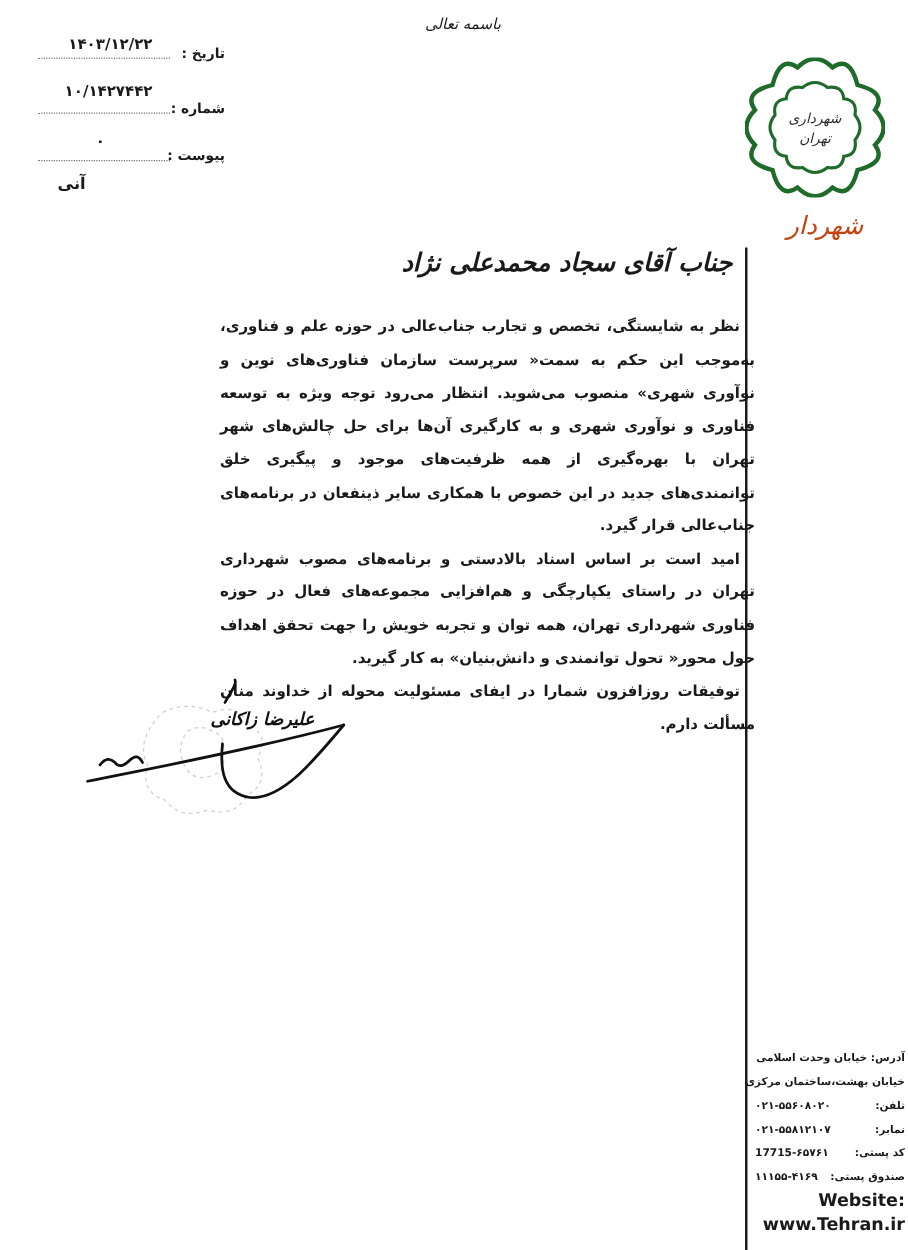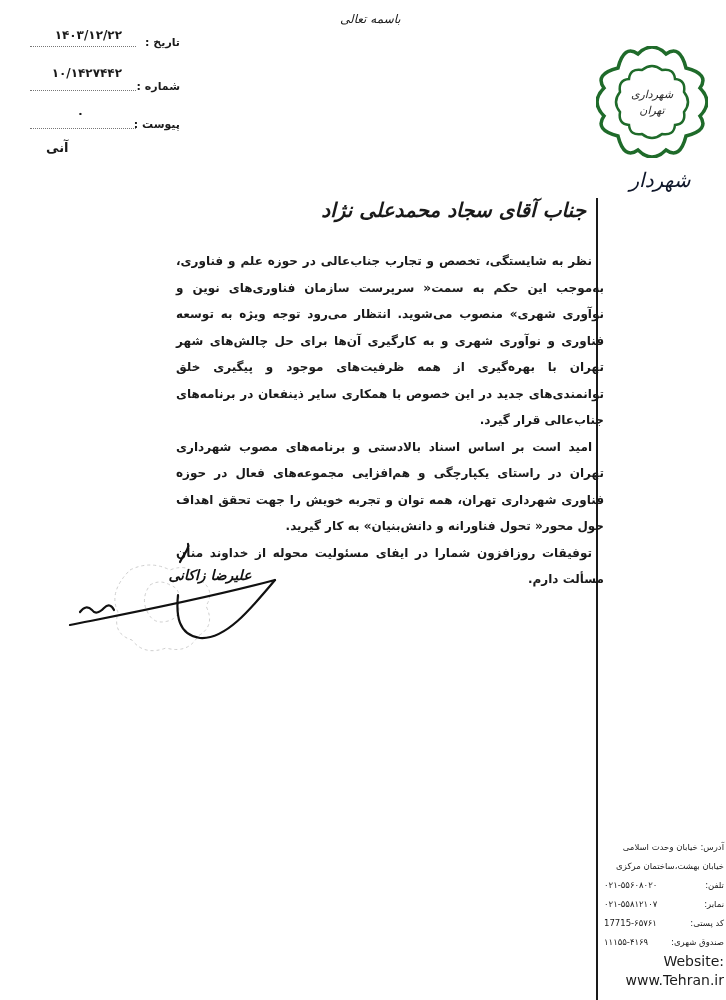--- a/index.html
+++ b/index.html
@@ -13,38 +13,38 @@
   
   .meta-row { position: absolute; left: 30px; width: 150px; direction: rtl; font-size: 11px; font-weight: bold; }
   .meta-label { position: absolute; right: 0; white-space: nowrap; }
   .meta-dots { position: absolute; right: 44px; left: 0; border-bottom: 1.5px dotted #777; }
   .meta-value { position: absolute; right: 58px; font-size: 12px; font-weight: bold; letter-spacing: 0.5px; white-space: nowrap; }
 
   .heading-invocation { left: 340px; top: 12px; font-family: "DejaVu Serif", serif; font-style: italic; font-size: 12px; }
 
   
   .logo { left: 596px; top: 46px; width: 112px; height: 112px; }
-  .mayor-title { left: 620px; top: 168px; width: 80px; text-align: center; font-family: "DejaVu Serif", serif; font-style: italic; font-size: 20px; color: #0f172a; }
+  .mayor-title { left: 620px; top: 168px; width: 80px; text-align: center; font-family: "DejaVu Serif", serif; font-style: italic; font-size: 20px; color: #c2410c; }
 
   .divider { left: 596px; top: 198px; width: 2px; height: 802px; background: #1a1a1a; }
 
   .recipient { right: 140px; top: 198px; font-family: "DejaVu Serif", serif; font-style: italic; font-weight: bold; font-size: 20px; }
 
   .body-text {
     position: absolute; left: 148px; width: 428px; top: 248px; direction: rtl; text-align: justify;
     font-family: "DejaVu Sans", sans-serif; font-size: 12px; line-height: 26.5px; font-weight: 600; margin-left: 28px;
   }
   .body-text p { margin: 0; text-indent: 12px; text-align-last: right; }
   .body-text b { font-weight: 800; }
 
   
   .signature { left: 60px; top: 540px; width: 230px; height: 120px; }
 
   
-  .contact { position: absolute; left: 604px; top: 838px; width: 120px; direction: rtl; font-size: 8.5px; font-weight: normal; line-height: 19px; }
+  .contact { position: absolute; left: 604px; top: 838px; width: 120px; direction: rtl; font-size: 8.5px; font-weight: bold; line-height: 19px; }
   .contact .row { white-space: nowrap; display: flex; justify-content: space-between; }
   .contact .website { direction: ltr; text-align: right; font-size: 14px; }
 </style>
 </head>
 <body>
 
 <div class="abs heading-invocation rtl">باسمه تعالی</div>
 
 <div class="meta-row" style="top:34px;height:24px;text-align:right;">
   <span class="meta-value" style="top:-6px;">۱۴۰۳/۱۲/۲۲</span>
@@ -74,21 +74,21 @@
   <text x="56" y="68" text-anchor="middle" font-size="11" font-style="italic" fill="#2a2a2a" font-family="DejaVu Serif, serif">تهران</text>
 </svg>
 <div class="abs mayor-title rtl">شهردار</div>
 
 <div class="abs divider"></div>
 
 <div class="abs recipient rtl">جناب آقای سجاد محمدعلی نژاد</div>
 
 <div class="body-text">
   <p><span>نظر به شایستگی، تخصص و تجارب جناب‌عالی در حوزه علم و فناوری، به‌موجب این حکم به سمت« </span><b>سرپرست سازمان فناوری‌های نوین و نوآوری شهری</b><span>» منصوب می‌شوید. انتظار می‌رود توجه ویژه به توسعه فناوری و نوآوری شهری و به کارگیری آن‌ها برای حل چالش‌های شهر تهران با بهره‌گیری از همه ظرفیت‌های موجود و پیگیری خلق توانمندی‌های جدید در این خصوص با همکاری سایر ذینفعان در برنامه‌های جناب‌عالی قرار گیرد.</span></p>
-  <p><span>امید است بر اساس اسناد بالادستی و برنامه‌های مصوب شهرداری تهران در راستای یکپارچگی و هم‌افزایی مجموعه‌های فعال در حوزه فناوری شهرداری تهران، همه توان و تجربه خویش را جهت تحقق اهداف حول محور« </span><b>تحول فناورانه و دانش‌بنیان</b><span>» به کار گیرید.</span></p>
+  <p><span>امید است بر اساس اسناد بالادستی و برنامه‌های مصوب شهرداری تهران در راستای یکپارچگی و هم‌افزایی مجموعه‌های فعال در حوزه فناوری شهرداری تهران، همه توان و تجربه خویش را جهت تحقق اهداف حول محور« </span><b>تحول توانمندی و دانش‌بنیان</b><span>» به کار گیرید.</span></p>
   <p><span>توفیقات روزافزون شمارا در ایفای مسئولیت محوله از خداوند منان مسألت دارم.</span></p>
 </div>
 
 <svg class="abs signature" viewBox="0 0 230 120">
   <g fill="none" stroke="#cfcfcf" stroke-width="1" stroke-dasharray="3 3">
     <path d="M70 30 q20 -10 40 0 q20 -8 30 10 q16 10 6 26 q10 20 -8 30 q-10 18 -32 12 q-22 8 -34 -8 q-20 -6 -14 -28 q-10 -20 12 -42 z"></path>
     <path d="M90 45 q10 -6 20 0 q12 4 8 18 q4 14 -10 18 q-14 4 -20 -8 q-8 -14 2 -28 z"></path>
   </g>
   <g fill="none" stroke="#111" stroke-width="2.2" stroke-linecap="round">
     <path d="M10 85 C 60 75, 140 60, 215 40"></path>
@@ -112,17 +112,17 @@
     </div>
   <div class="row">
       <span>نمابر:</span>
       <span>۰۲۱-۵۵۸۱۲۱۰۷</span>
     </div>
   <div class="row">
       <span>کد پستی:</span>
       <span>17715-۶۵۷۶۱</span>
     </div>
   <div class="row">
-      <span>صندوق شهری:</span>
+      <span>صندوق پستی:</span>
       <span>۱۱۱۵۵-۴۱۶۹</span>
     </div>
   <div class="website">Website: www.Tehran.ir</div>
 </div>
 
 </body></html>

